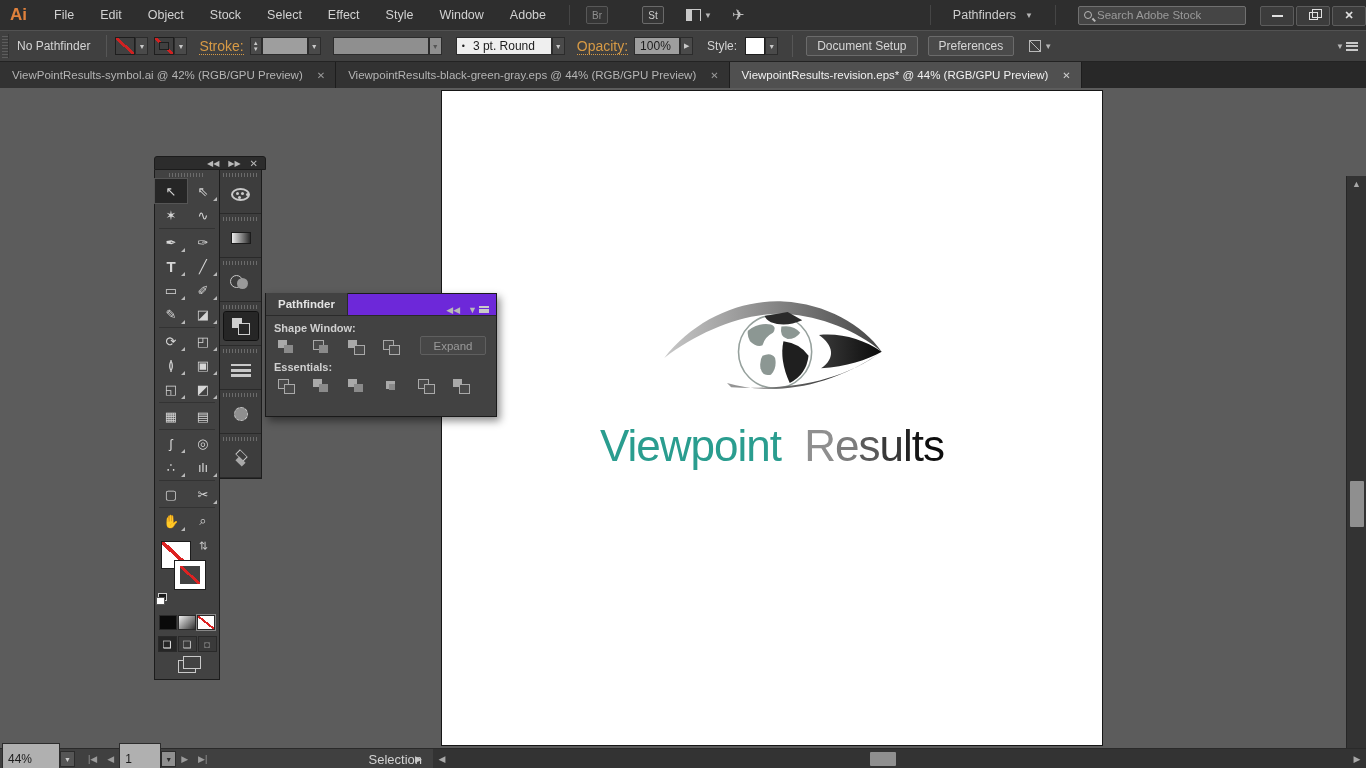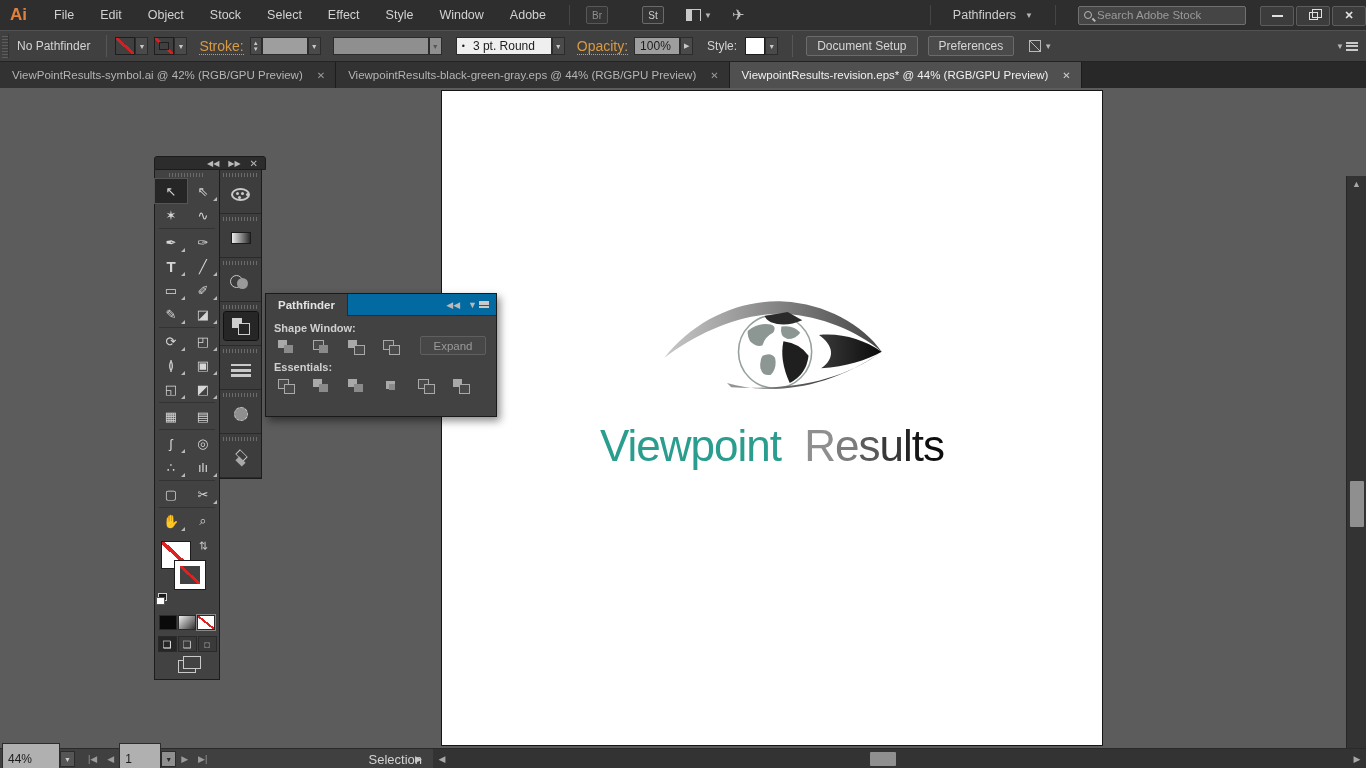--- a/index.html
+++ b/index.html
@@ -125,21 +125,21 @@
   .dk-pathfinder::before { content:""; position:absolute; left:0; top:0; width:10px; height:10px; background:#cfcfcf; }
   .dk-pathfinder::after { content:""; position:absolute; left:6px; top:5px; width:10px; height:10px; border:1.5px solid #cfcfcf; background:#262626; }
   .dk-stroke { width:20px; height:13px; background:linear-gradient(#c9c9c9 0 2px, transparent 2px 5px, #c9c9c9 5px 8px, transparent 8px 10px, #c9c9c9 10px 13px); }
   .dk-appearance { width:14px; height:14px; border:1.5px dashed #c9c9c9; border-radius:50%; background:#8f8f8f; }
   .dk-layers { width:18px; height:16px; }
   .dk-layers::before { content:""; position:absolute; left:4px; top:0; width:9px; height:9px; border:1.5px solid #c9c9c9; transform:rotate(45deg) scaleY(.6); }
   .dk-layers::after { content:""; position:absolute; left:4px; top:7px; width:9px; height:9px; background:#a9a9a9; transform:rotate(45deg) scaleY(.6); }
 
   
   #pathfinder-panel { position:absolute; left:265px; top:293px; width:232px; height:124px; background:#424242; border:1px solid #1a1a1a; box-shadow:3px 4px 8px rgba(0,0,0,.45); z-index:55; }
-  #pf-header { height:22px; background:#0369a1; border-bottom:1px solid #2a2a2a; display:flex; align-items:center; }
+  #pf-header { height:22px; background:#6d28d9; border-bottom:1px solid #2a2a2a; display:flex; align-items:flex-end; }
   #pf-tab { height:22px; background:#424242; border-right:1px solid #2a2a2a; padding:0 12px; display:flex; align-items:center; color:#e3e3e3; font-size:11.5px; font-weight:bold; }
   #pf-header-icons { margin-left:auto; display:flex; align-items:center; gap:8px; padding-right:7px; color:#b9b9b9; font-size:9px; }
   .pf-section-label { color:#d0d0d0; font-size:11px; font-weight:bold; margin:6px 0 4px 8px; }
   .pf-row { display:flex; align-items:center; gap:15px; margin-left:10px; position:relative; }
   .pf-btn { width:20px; height:17px; display:flex; align-items:center; justify-content:center; }
   .pf-icon { width:16px; height:14px; position:relative; }
   .pf-icon::before { content:""; position:absolute; left:0; top:0; width:9px; height:8px; background:#a9a9a9; }
   .pf-icon::after { content:""; position:absolute; left:6px; top:5px; width:9px; height:8px; background:#8a8a8a; }
   .pf-icon.outline-front::after { background:#4a4a4a; border:1px solid #a9a9a9; }
   .pf-icon.outline-back::before { background:#4a4a4a; border:1px solid #a9a9a9; }

